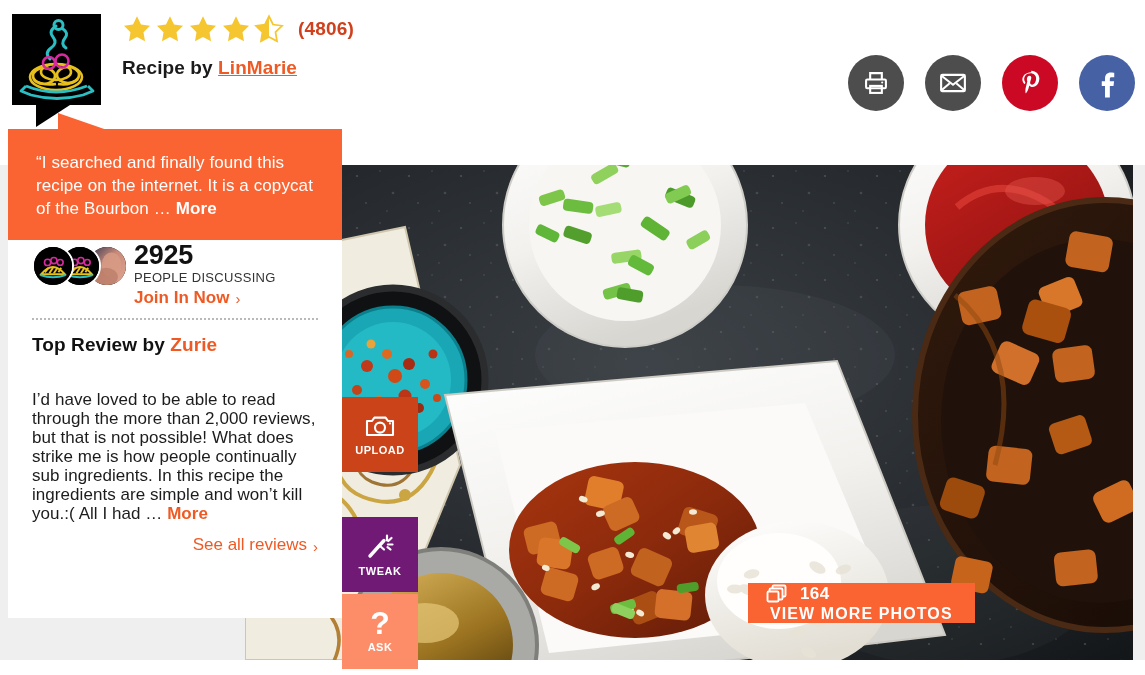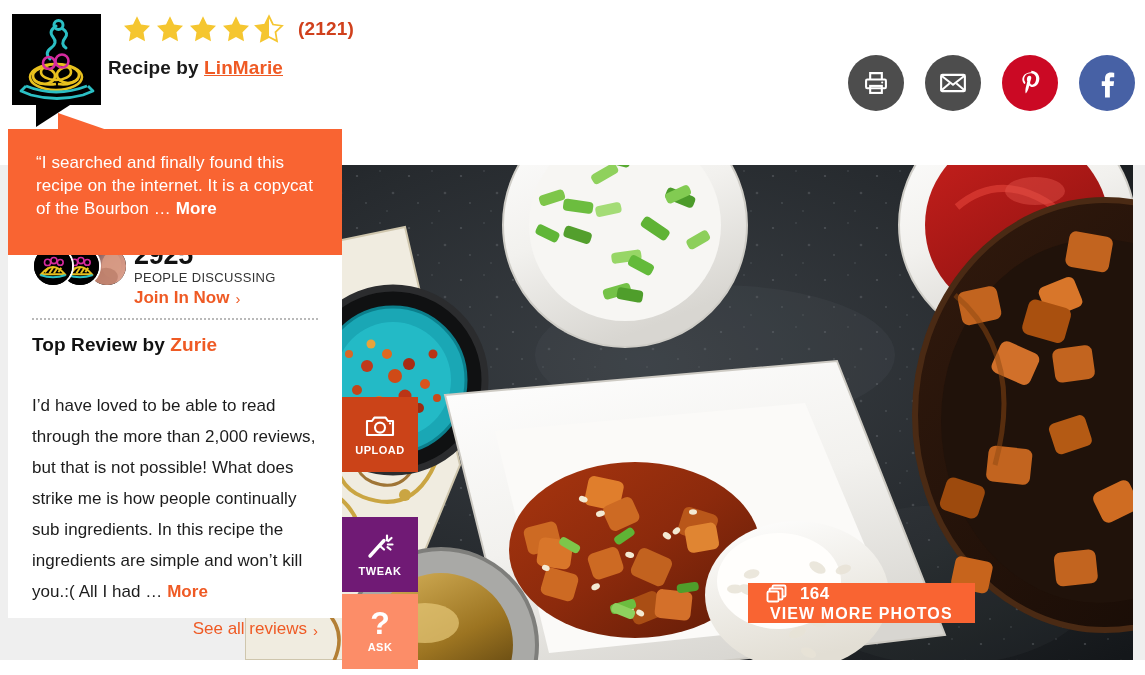--- a/index.html
+++ b/index.html
@@ -40,37 +40,37 @@
     border-top: 22px solid #000;
   }
 
   .stars { position: absolute; left: 122px; top: 14px; display: flex; align-items: center; gap: 3px; }
   .star { width: 30px; height: 30px; display: block; }
   .rating-count {
     margin-left: 11px; color: #d0401c; font-size: 19px; font-weight: 700;
     letter-spacing: .2px;
   }
   .byline {
-    position: absolute; left: 108px; top: 57px;
+    position: absolute; left: 122px; top: 57px;
     font-size: 19px; color: #1a1a1a; font-weight: 600; letter-spacing: .1px;
   }
   .byline .author { color: #ef5a24; font-weight: 700; }
 
   .share-row { position: absolute; right: 10px; top: 55px; display: flex; gap: 21px; }
   .share-btn {
     width: 56px; height: 56px; border-radius: 50%;
     display: flex; align-items: center; justify-content: center;
     border: none; cursor: pointer; padding: 0;
   }
   .share-btn svg { display: block; }
 
   
   .quote-bubble {
     position: absolute; left: 8px; top: 129px; width: 334px;
-    background: #f96432; color: #fff; padding: 22px 22px 35px 28px;
+    background: #f96432; color: #fff; padding: 22px 22px 20px 28px;
     z-index: 6;
   }
   .quote-tail {
     position: absolute; left: 58px; top: 113px; width: 0; height: 0;
     border-left: 0 solid transparent;
     border-right: 52px solid transparent;
     border-bottom: 18px solid #f96432;
     z-index: 6;
   }
   .quote-text {
@@ -108,21 +108,21 @@
   .dotted-sep {
     border: 0; border-top: 2px dotted #b9b9b9; margin: 10px 0 0 0; height: 0;
   }
 
   .top-review-hd {
     font-size: 19px; font-weight: 700; color: #111; margin-top: 14px; letter-spacing: .1px;
   }
   .top-review-hd .reviewer { color: #ef5a24; }
 
   .review-body {
-    font-size: 17px; line-height: 31px; color: #1c1c1c; margin-top: 34px; letter-spacing: .05px;
+    font-size: 17px; line-height: 19px; color: #1c1c1c; margin-top: 34px; letter-spacing: .05px;
   }
   .review-body .more { color: #ef5a24; font-weight: 700; }
 
   .see-all {
     display: flex; align-items: flex-end; justify-content: flex-end; gap: 6px;
     color: #ef5a24; font-size: 17px; margin-top: 12px; text-decoration: none; cursor: pointer;
   }
   .see-all .chev { font-weight: 400; font-size: 15px; }
 
   
@@ -439,21 +439,21 @@
         </svg>
       <svg class="star" viewBox="0 0 24 24">
         <defs>
             <linearGradient id="halfg">
               <stop offset="50%" stop-color="#f5c630"></stop>
               <stop offset="50%" stop-color="#ffffff"></stop>
             </linearGradient>
           </defs>
         <path fill="url(#halfg)" stroke="#f5c630" stroke-width="1.4" d="M12 1.8l3.2 6.6 7.2 1-5.2 5.1 1.2 7.2L12 18.3 5.6 21.7l1.2-7.2L1.6 9.4l7.2-1z"></path>
       </svg>
-      <span class="rating-count">(2121)</span>
+      <span class="rating-count">(4806)</span>
     </div>
 
     <div class="byline">
       <span>Recipe by</span>
       <a class="author" href="#">LinMarie</a>
     </div>
 
     <div class="share-row">
       <button class="share-btn" style="background:#4d4d4d">
         <svg width="28" height="28" viewBox="0 0 24 24" fill="none" stroke="#fff" stroke-width="1.8">

